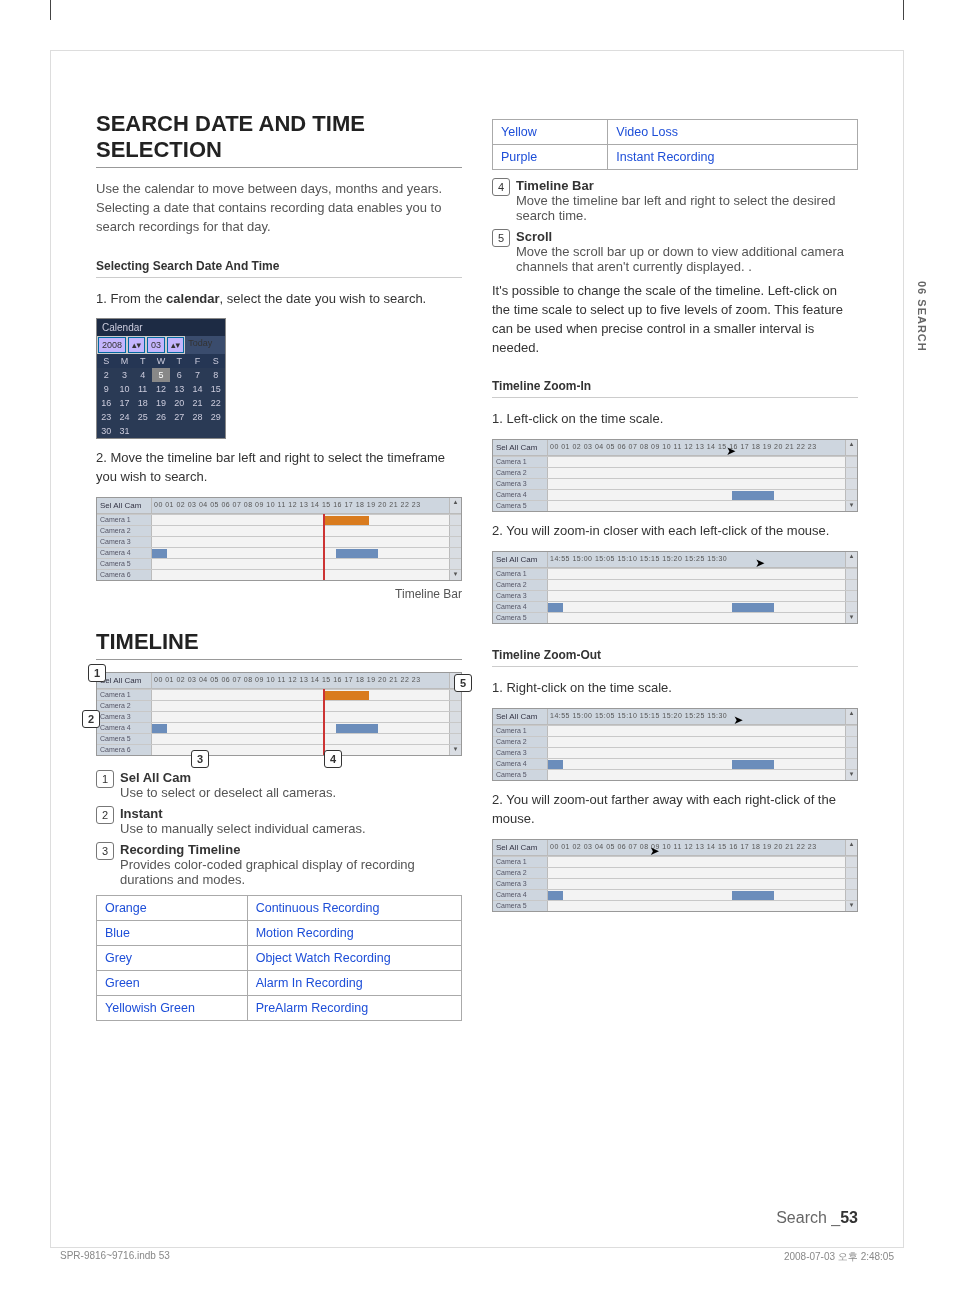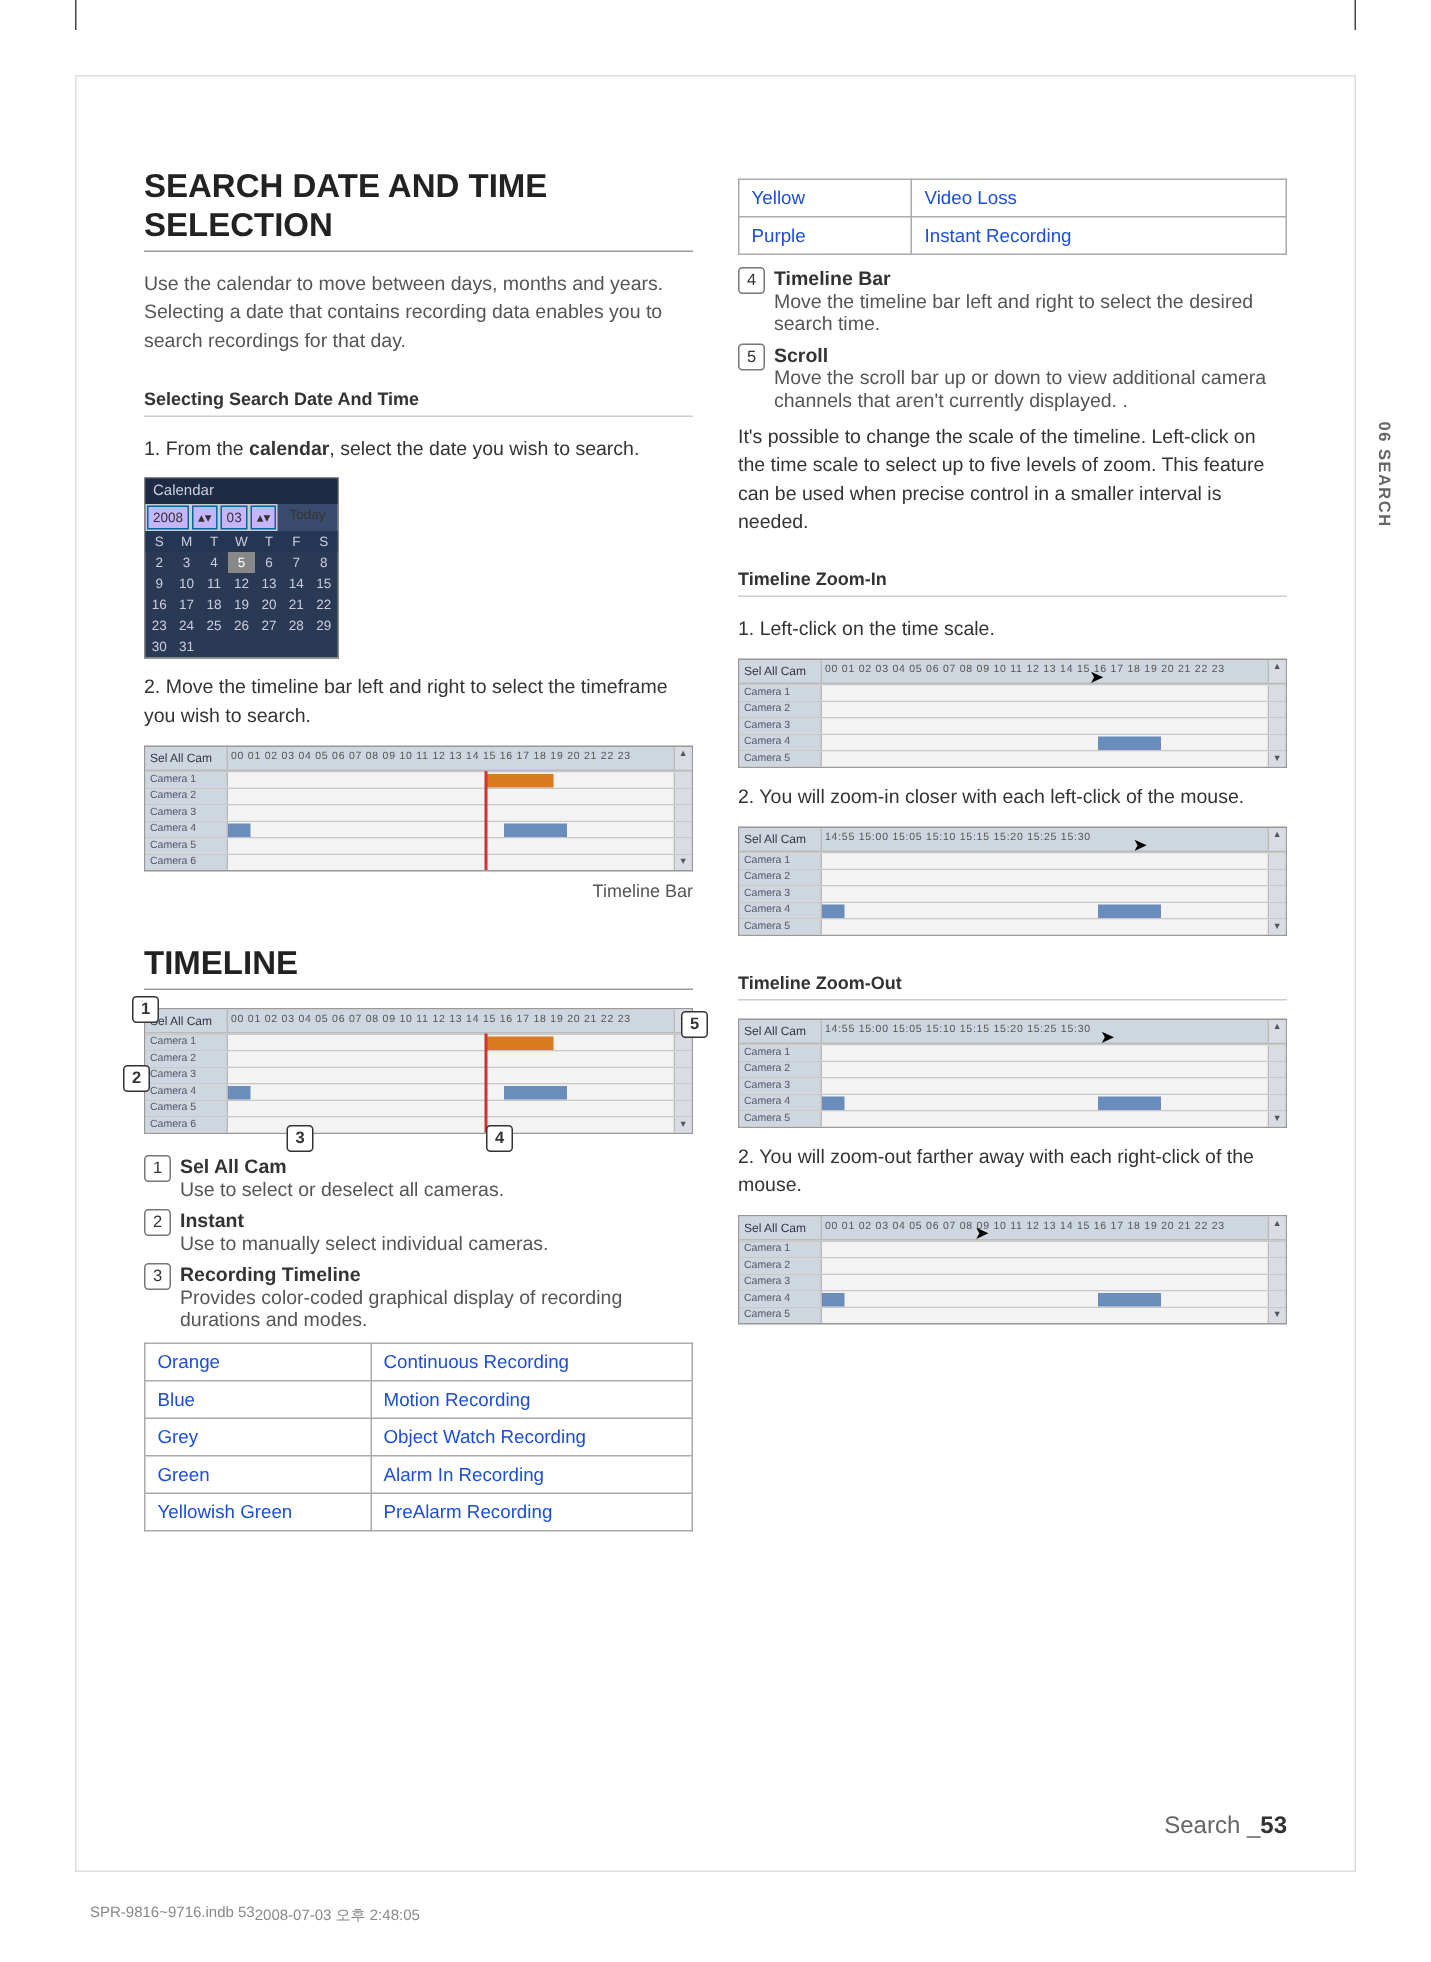--- a/index.html
+++ b/index.html
@@ -48,21 +48,21 @@
     margin: 6px 0;
   }
   .cal-title { background:#1d2b44; padding:3px 5px; font-size:10px; }
   .cal-row { display:flex; }
   .cal-cell { flex:1; text-align:center; padding:2px 0; }
   .cal-head .cal-cell { background:#253654; color:#ccd; }
   .cal-sel { background:#888; color:#fff; }
   .cal-ctrl { display:flex; background:#ccc; }
   .cal-ctrl span { padding:2px 3px; font-size:9px; color:#333;}
   .cal-spin { background:#c4b5fd; border:1px solid #0369a1; margin:1px; padding:0 3px;}
-  .today-btn { background:#3a4c6d; color:#ccd; padding:2px 3px; font-size:9px; flex:1; text-align:center;}
+  .today-btn { background:#3a4c6d; color:#ccd; padding:2px 3px; font-size:9px; flex:1; }
 
   
   .tl {
     border:1px solid #999;
     background:#eee;
     font-size:8px;
     color:#555;
     margin:6px 0;
   }
   .tl-header { display:flex; background:#ced6df; border-bottom:1px solid #bbb;}
@@ -137,22 +137,22 @@
     position:absolute;
     right:45px;
     bottom:20px;
     font-size:16px;
     color:#666;
   }
   .footer-page .bold{ font-weight:700; color:#333;}
 
   .bottom-meta {
     position:absolute;
-    left:60px; right:60px; bottom:24px;
-    display:flex; justify-content:flex-start;
+    left:60px; right:60px; bottom:44px;
+    display:flex; justify-content:space-between;
     font-size:10px; color:#888;
   }
 
   .crop-tick { position:absolute; background:#444; }
   .tick-t { width:1px; height:20px; left:50px; top:0;}
   .tick-t2{ width:1px; height:20px; right:50px; top:0;}
 </style>
 </head>
 <body>
 
@@ -507,20 +507,21 @@
               <div class="tl-scroll">
                 <span>▾</span>
               </div>
             </div>
           <div class="pointer-cursor" style="left:72%;top:-12px;">➤</div>
         </div>
       </div>
 
       <h2 class="sub" style="margin-top:24px">Timeline Zoom-Out</h2>
       <div class="sub-underline"></div>
+      <p class="step">1. Right-click on the time scale.</p>
 
       <div class="tl" style="position:relative;">
         <div class="tl-header">
           <div class="tl-selall">Sel All Cam</div>
           <div class="tl-scale">14:55    15:00    15:05    15:10    15:15    15:20    15:25    15:30</div>
           <div class="tl-scroll">
               <span>▴</span>
             </div>
         </div>
         <div style="position:relative;">

